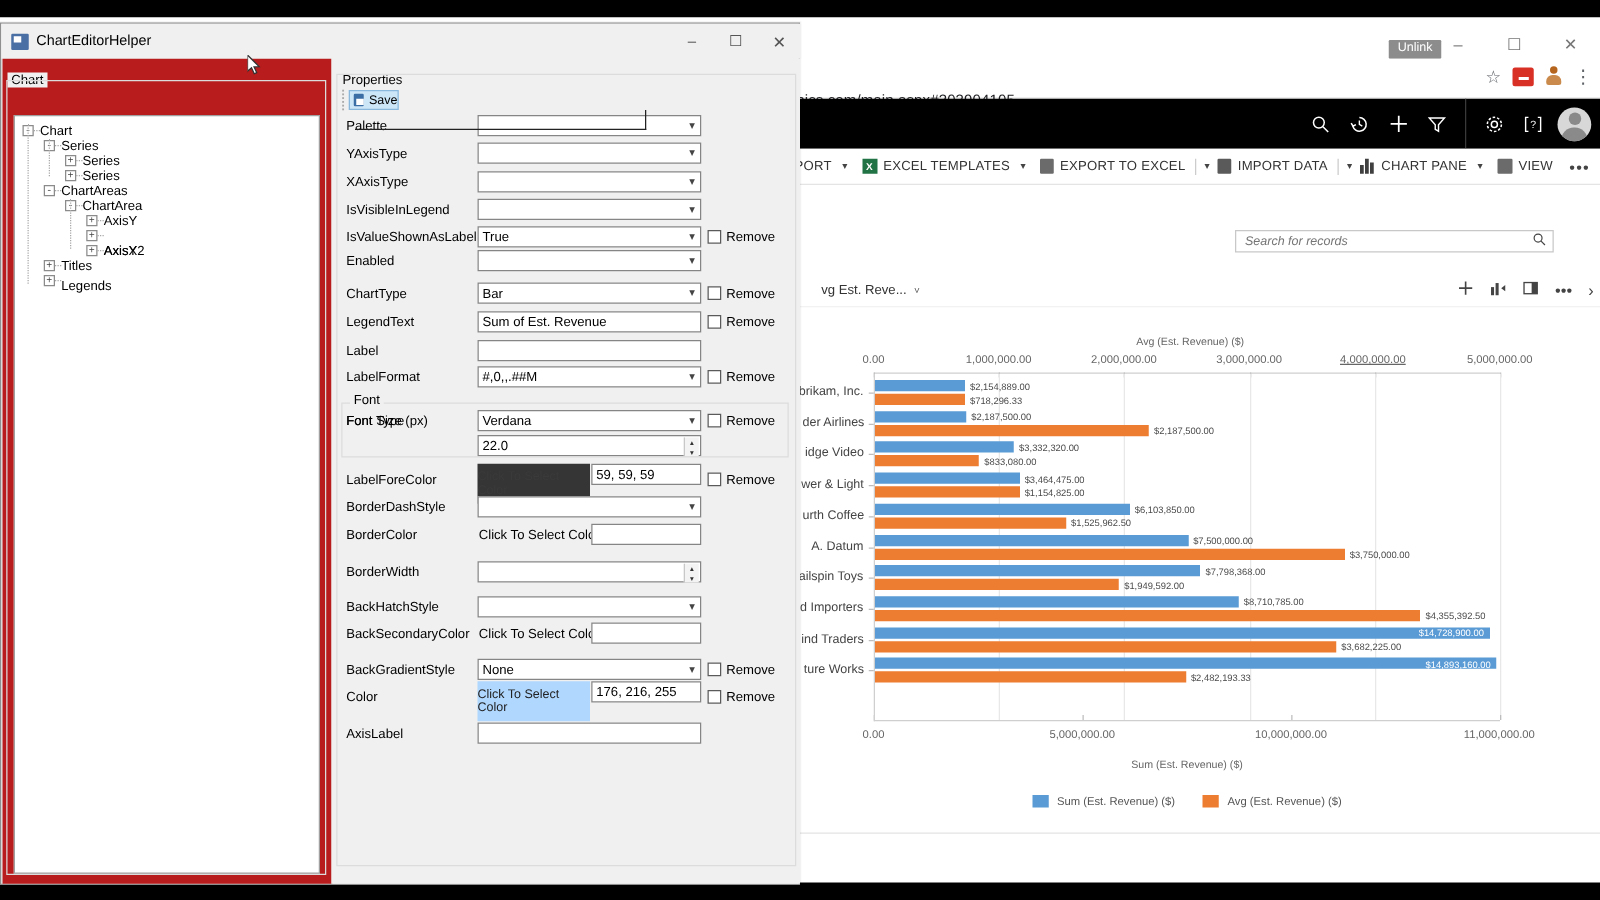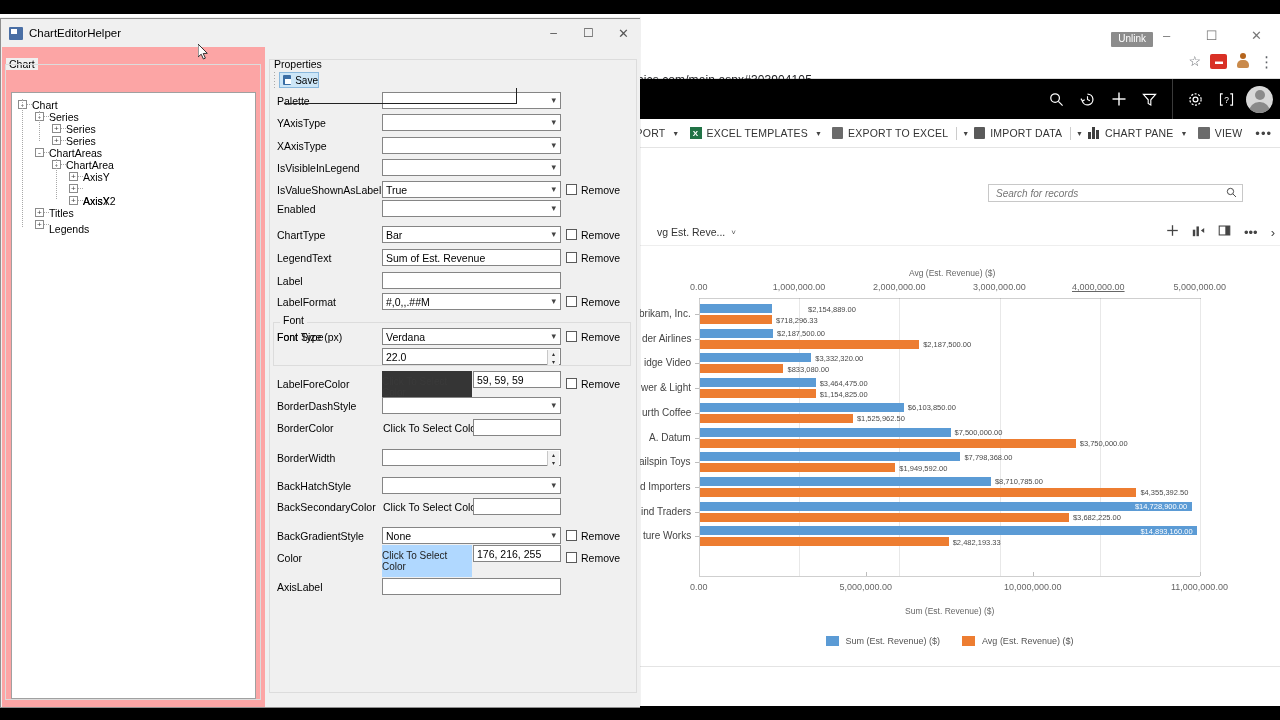--- a/index.html
+++ b/index.html
@@ -185,21 +185,21 @@
     width:14px; height:13px; margin-left:8px; background:#4a6fa5;
     position:relative; border-radius:1px;
   }
   .dlg-icon::after{content:"";position:absolute;left:2px;top:2px;width:6px;height:5px;background:#fff;}
   .dlg-title-text { margin-left:6px; font-size:11.5px; color:#000; }
   .dlg-btns { margin-left:auto; display:flex; height:28px; }
   .dlg-btn { width:35px; height:28px; display:flex; align-items:center; justify-content:center;
              color:#555; font-size:12px; }
   .dlg-btn.x { font-size:13px; }
 
-  .left-pane { position:absolute; left:1px; top:28px; width:263px; height:660px; background:#fca5a5; }
+  .left-pane { position:absolute; left:1px; top:28px; width:263px; height:660px; background:#b91c1c; }
   .gb-label { position:absolute; font-size:10.5px; color:#000; background:#f0f0f0; padding:0 3px; }
   .gb-frame { position:absolute; border:1px solid #dcdcdc; }
   .tree-box {
     position:absolute; left:9px; top:45px; width:245px; height:607px;
     background:#fff; border:1px solid #a0a0a0; overflow:hidden;
   }
   .tnode { position:absolute; font-size:10.5px; color:#000; white-space:nowrap; }
   .texp {
     position:absolute; width:9px; height:9px; border:1px solid #8b8b8b; background:#fff;
     font-size:8px; line-height:7px; text-align:center; color:#444; font-family:"Liberation Mono", monospace;
@@ -451,21 +451,21 @@
           <div class="tickmark" style="left: 396px; top: 326px;"></div>
           <div class="tick-label" style="left: 367px; top: 336px;">10,000,000.00</div>
           <div class="tickmark" style="left: 563px; top: 326px;"></div>
           <div class="tick-label" style="left: 534px; top: 336px;">11,000,000.00</div>
           <div class="axis-title" style="left: 268px; top: 360px;">Sum (Est. Revenue) ($)</div>
           <div class="axisline" style="left: 62px; top: 53px; width: 1px; height: 278px;"></div>
           <div class="cat-label" style="left: 2px; top: 62px;">brikam, Inc.</div>
           <div class="tickmark" style="left: 58px; top: 68px; width: 4px; height: 1px;"></div>
           <div class="bar sum" style="left: 63px; top: 58px; width: 71.9733px;"></div>
           <div class="bar avg" style="left: 63px; top: 69px; width: 71.9733px;"></div>
-          <div class="bar-val" style="top: 58.5px; left: 138.973px; margin-left: 32px;">$2,154,889.00</div>
+          <div class="bar-val" style="top: 58.5px; left: 138.973px;">$2,154,889.00</div>
           <div class="bar-val" style="top: 69.5px; left: 138.973px;">$718,296.33</div>
           <div class="cat-label" style="left: 5px; top: 86.7px;">der Airlines</div>
           <div class="tickmark" style="left: 58px; top: 92.7px; width: 4px; height: 1px;"></div>
           <div class="bar sum" style="left: 63px; top: 82.7px; width: 73.0625px;"></div>
           <div class="bar avg" style="left: 63px; top: 93.7px; width: 219.188px;"></div>
           <div class="bar-val" style="top: 83.2px; left: 140.062px;">$2,187,500.00</div>
           <div class="bar-val" style="top: 94.2px; left: 286.188px;">$2,187,500.00</div>
           <div class="cat-label" style="left: 7px; top: 111.4px;">idge Video</div>
           <div class="tickmark" style="left: 58px; top: 117.4px; width: 4px; height: 1px;"></div>
           <div class="bar sum" style="left: 63px; top: 107.4px; width: 111.299px;"></div>

